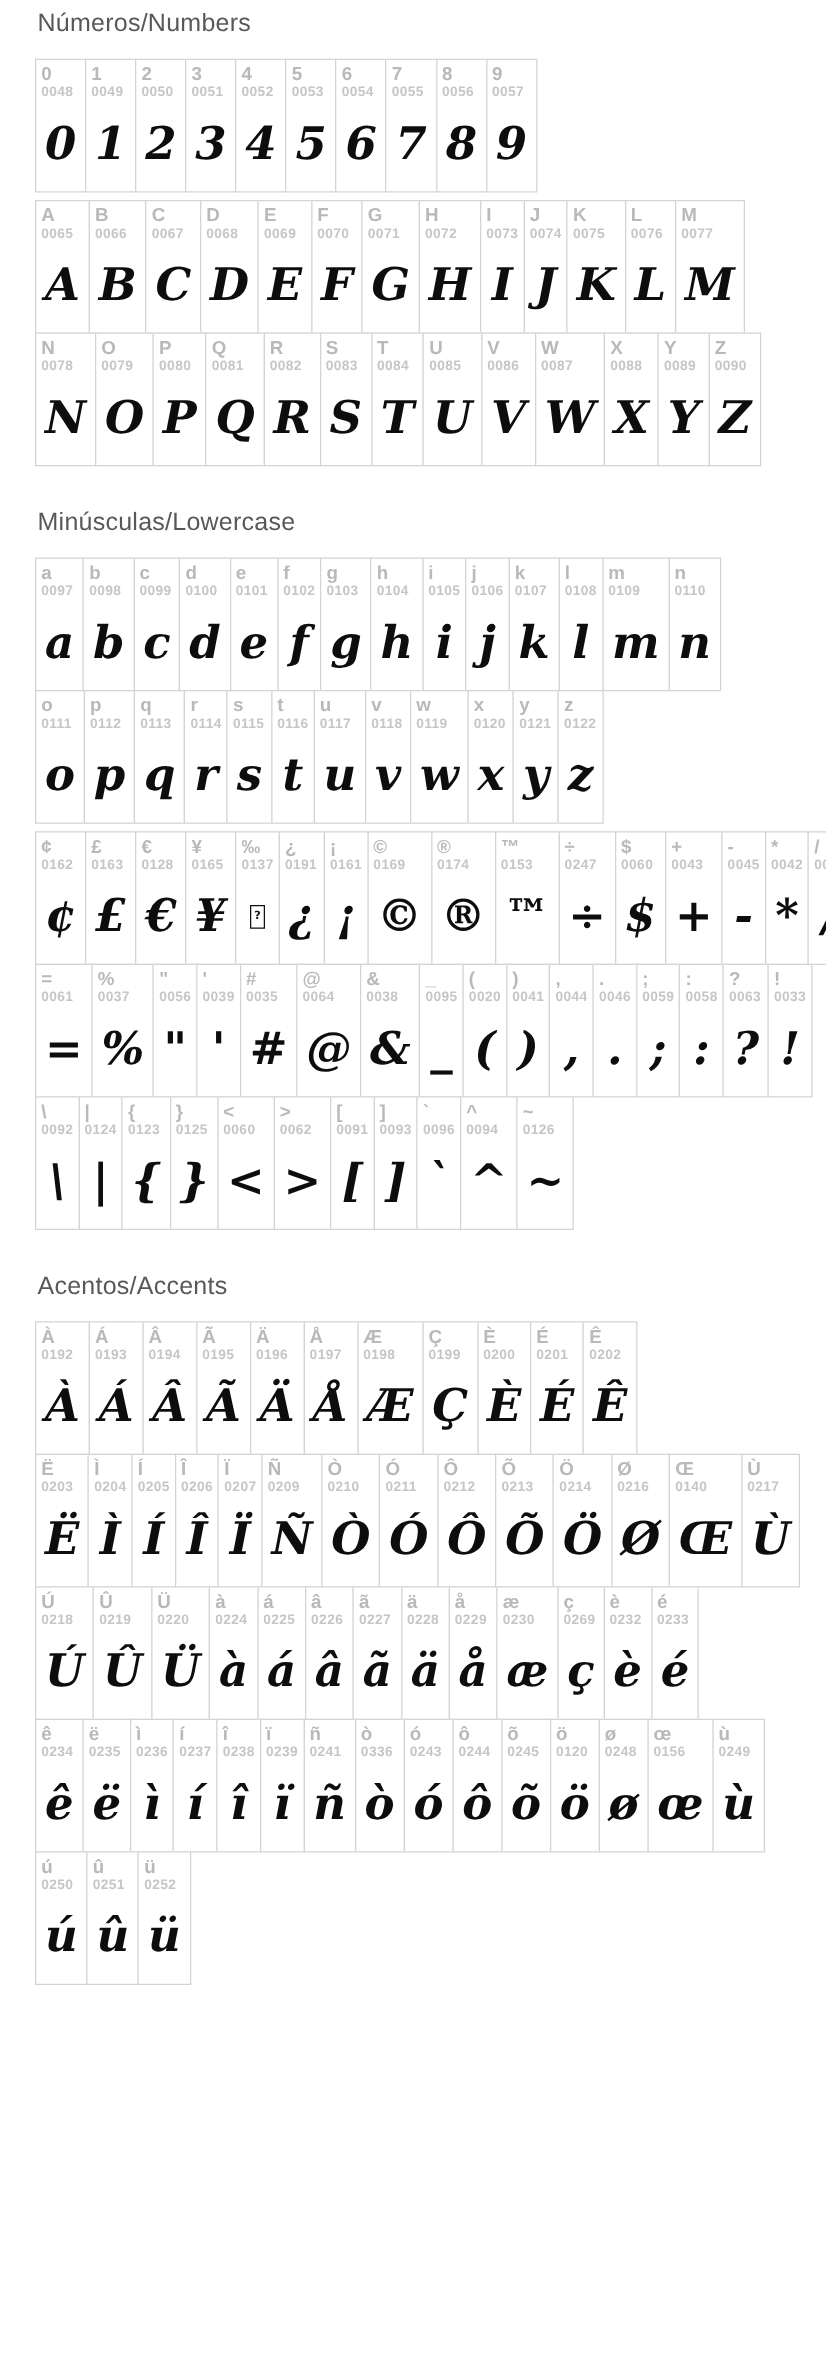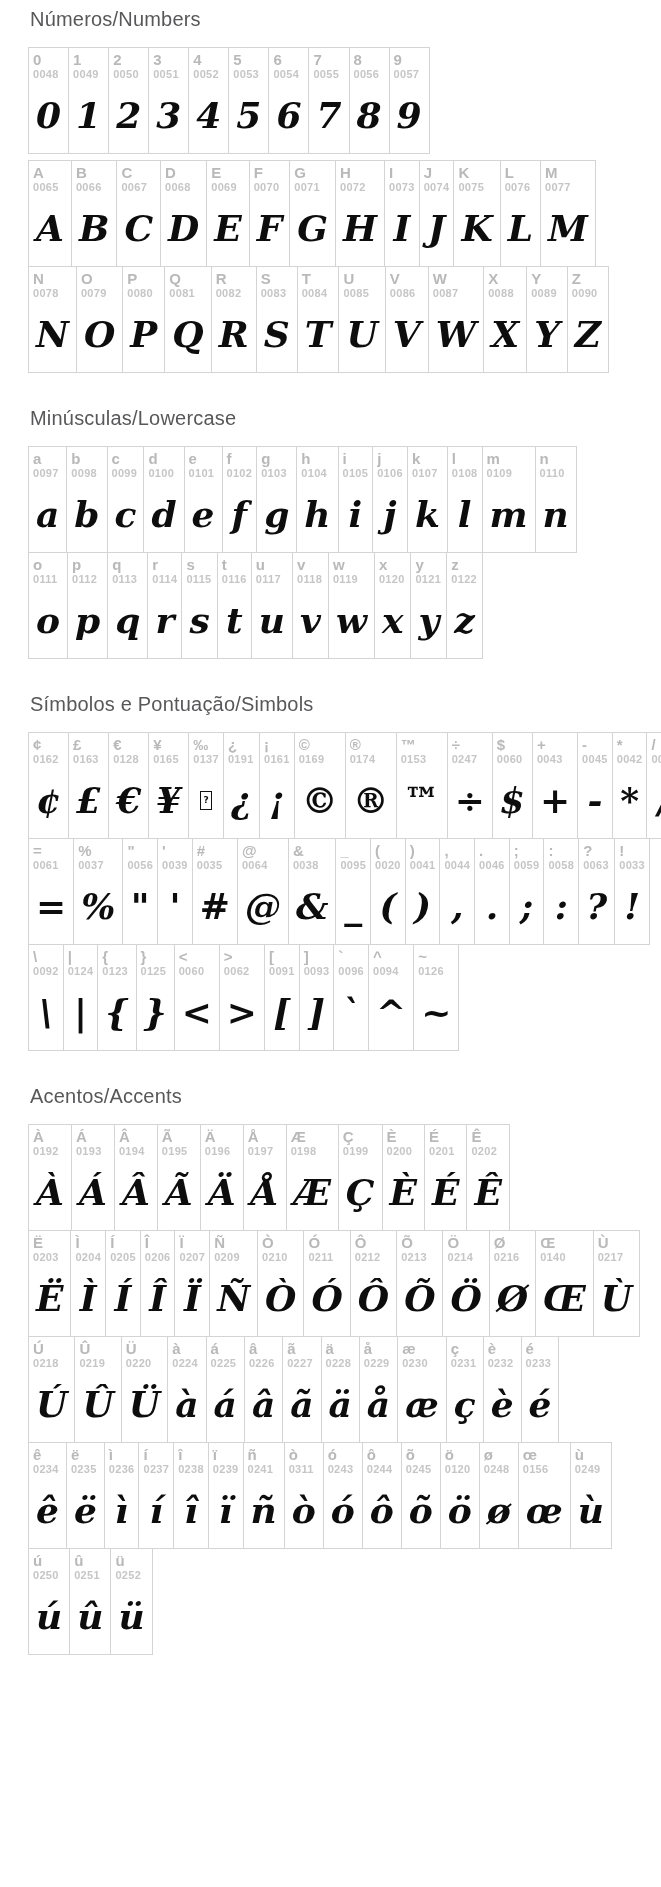--- a/index.html
+++ b/index.html
@@ -409,21 +409,20 @@
           <div class="cell-glyph">y</div>
         </div>
         <div class="glyph-cell">
           <div class="cell-char">z</div>
           <div class="cell-code">0122</div>
           <div class="cell-glyph">z</div>
         </div>
       </div>
     </div>
     <div class="section">
-      <div class="section-title">Símbolos e Pontuação/Simbols</div>
       <div class="grid-row">
         <div class="glyph-cell">
           <div class="cell-char">¢</div>
           <div class="cell-code">0162</div>
           <div class="cell-glyph">¢</div>
         </div>
         <div class="glyph-cell">
           <div class="cell-char">£</div>
           <div class="cell-code">0163</div>
           <div class="cell-glyph">£</div>
@@ -818,21 +817,21 @@
           <div class="cell-code">0229</div>
           <div class="cell-glyph">å</div>
         </div>
         <div class="glyph-cell">
           <div class="cell-char">æ</div>
           <div class="cell-code">0230</div>
           <div class="cell-glyph">æ</div>
         </div>
         <div class="glyph-cell">
           <div class="cell-char">ç</div>
-          <div class="cell-code">0231</div>
+          <div class="cell-code">0269</div>
           <div class="cell-glyph">ç</div>
         </div>
         <div class="glyph-cell">
           <div class="cell-char">è</div>
           <div class="cell-code">0232</div>
           <div class="cell-glyph">è</div>
         </div>
         <div class="glyph-cell">
           <div class="cell-char">é</div>
           <div class="cell-code">0233</div>
@@ -870,21 +869,21 @@
           <div class="cell-code">0239</div>
           <div class="cell-glyph">ï</div>
         </div>
         <div class="glyph-cell">
           <div class="cell-char">ñ</div>
           <div class="cell-code">0241</div>
           <div class="cell-glyph">ñ</div>
         </div>
         <div class="glyph-cell">
           <div class="cell-char">ò</div>
-          <div class="cell-code">0311</div>
+          <div class="cell-code">0336</div>
           <div class="cell-glyph">ò</div>
         </div>
         <div class="glyph-cell">
           <div class="cell-char">ó</div>
           <div class="cell-code">0243</div>
           <div class="cell-glyph">ó</div>
         </div>
         <div class="glyph-cell">
           <div class="cell-char">ô</div>
           <div class="cell-code">0244</div>

